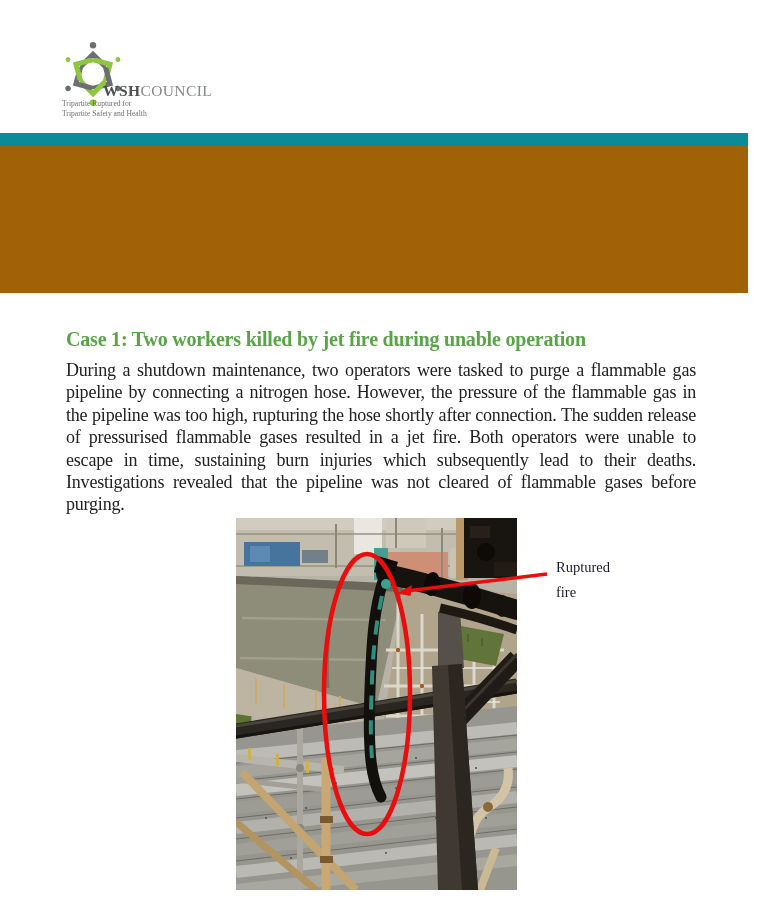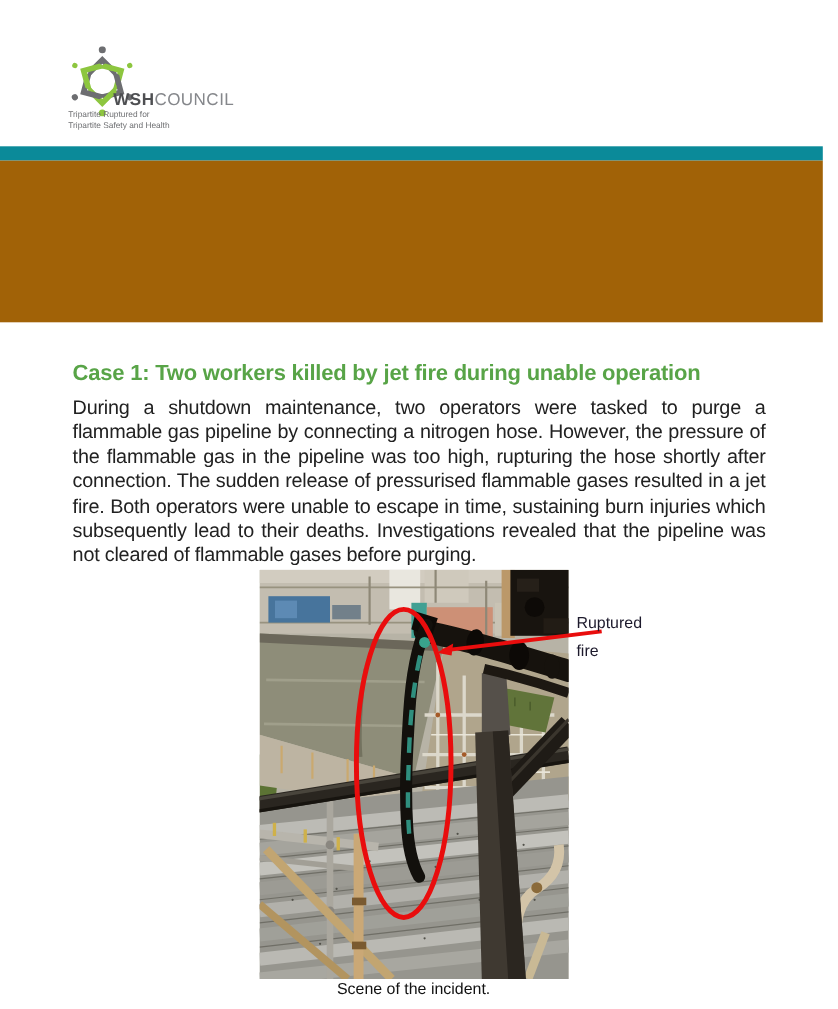--- a/index.html
+++ b/index.html
@@ -1,18 +1,18 @@
 <!DOCTYPE html>
 <html><head>
 <meta charset="utf-8">
 <style>
   html,body{margin:0;padding:0;background:#fff;}
   .page{
     position:relative;width:748px;height:917px;background:#ffffff;
-    font-family:Liberation Sans, sans-serif;overflow:hidden;
+    font-family:Liberation Serif, serif;overflow:hidden;
   }
   
   .logo-hex{position:absolute;left:61px;top:42px;width:64px;height:64px;}
   .lg{fill:#8dc63f;} .gg{fill:#6d6e71;}
   .brand{position:absolute;left:103px;top:82px;font-size:15.5px;letter-spacing:.4px;white-space:nowrap;}
   .brand .b1{font-weight:bold;color:#4e4f52;}
   .brand .b2{font-weight:normal;color:#85878b;}
   .tagline{position:absolute;left:62px;top:99px;font-size:7.6px;line-height:9.6px;color:#6f7073;}
   
   .teal-bar{position:absolute;left:0;top:133px;width:762px;height:13px;background:#0b8a99;}
@@ -23,21 +23,21 @@
   }
   
   .case-heading{position:absolute;left:66px;top:328px;width:640px;font-size:20px;font-weight:bold;color:#58a447;letter-spacing:-0.2px;}
   .case-body{
     position:absolute;left:66px;top:359px;width:630px;font-size:18px;line-height:22.4px;
     color:#212121;text-align:justify;letter-spacing:-0.2px;
   }
   
   .photo{position:absolute;left:236px;top:518px;width:281px;height:372px;}
   .annot-layer{position:absolute;left:0;top:518px;width:762px;height:372px;pointer-events:none;}
-  .annot-label{position:absolute;left:524px;top:555px;font-size:14.5px;line-height:25px;color:#1d1a2c;}
+  .annot-label{position:absolute;left:556px;top:555px;font-size:14.5px;line-height:25px;color:#1d1a2c;}
   .fig-caption{position:absolute;left:186px;top:892px;width:380px;text-align:center;font-size:14.5px;color:#121212;}
 </style>
 </head>
 <body>
 
 <div class="page">
 
   <svg class="logo-hex" viewBox="-40 -40 80 80">
 
     <g>
@@ -203,15 +203,14 @@
   <svg class="annot-layer" viewBox="0 0 762 372">
     <line x1="402" y1="73.5" x2="547" y2="56" stroke="#e90d0d" stroke-width="3.5"></line>
     <polygon points="397,75.5 412,67 410.5,78" fill="#e90d0d"></polygon>
   </svg>
 
   <div class="annot-label">
     <div>Ruptured</div>
     <div>fire</div>
   </div>
 
-  <div class="fig-caption">Scene of the incident.</div>
 
 </div>
 
 </body></html>

